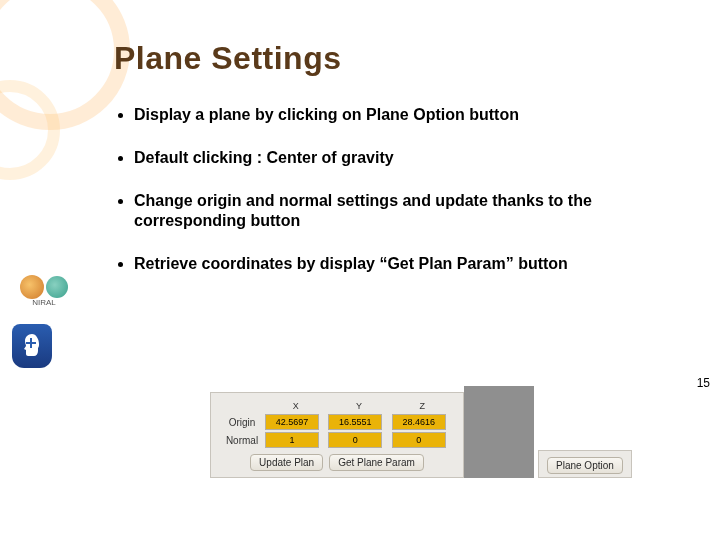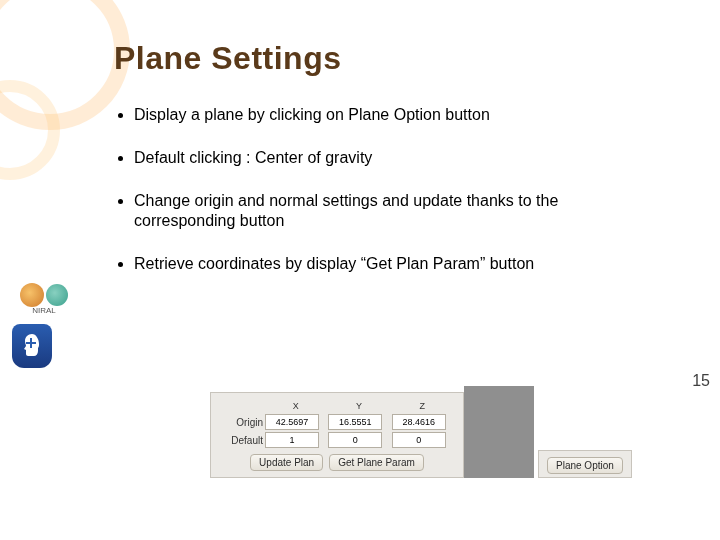--- a/index.html
+++ b/index.html
@@ -7,45 +7,45 @@
 
   
   .deco { position: absolute; top: -40px; left: -40px; width: 220px; height: 220px; pointer-events: none; }
   .deco .c1 { position: absolute; width: 160px; height: 160px; border: 16px solid rgba(255,180,90,0.25); border-radius: 50%; top: 10px; left: 10px; }
   .deco .c2 { position: absolute; width: 100px; height: 100px; border: 12px solid rgba(255,200,120,0.25); border-radius: 50%; top: 120px; left: 0px; }
 
   .slide { position: relative; width: 720px; height: 396px; padding: 40px 60px 20px 110px; }
 
   .title { font-size: 32px; color: #5a3a1a; letter-spacing: 0.5px; margin-bottom: 28px; margin-left: 4px; }
 
-  ul.bullets { list-style: disc; padding-left: 24px; color: #000; font-size: 16px; line-height: 1.3; }
+  ul.bullets { list-style: disc; padding-left: 24px; color: #000; font-size: 16px; line-height: 1.3; font-weight: bold; }
   ul.bullets li { margin-bottom: 22px; max-width: 530px; }
 
   
-  .logos { position: absolute; left: 12px; bottom: 28px; display: flex; flex-direction: column; gap: 8px; }
+  .logos { position: absolute; left: 12px; bottom: 28px; display: flex; flex-direction: column; gap: 16px; }
   .logo-brain { width: 64px; height: 42px; display:flex; align-items:center; justify-content:center; gap:2px; }
   .logo-brain .blob1 { width:24px; height:24px; background: radial-gradient(circle at 40% 40%, #f7c26a, #cf7a2a); border-radius:50%; }
   .logo-brain .blob2 { width:22px; height:22px; background: radial-gradient(circle at 40% 40%, #88d0c0, #3aa08c); border-radius:50%; }
   .logo-brain .txt { font-size:8px; color:#555; position:absolute; margin-top:30px; }
   .logo-head { width: 40px; height: 44px; background: linear-gradient(#2a5db0,#1a3a80); border-radius: 8px 8px 12px 12px; position: relative; display:flex; align-items:center; justify-content:center; }
   .logo-head svg { width: 24px; height: 28px; }
 
   
   .panel-wrap { position: absolute; left: 210px; top: 386px; display:flex; align-items:flex-end; gap:0; }
   .panel { background: #eceae6; border: 1px solid #c8c4bc; padding: 6px 8px 6px 8px; width: 254px; font-size: 10px; color:#333; }
   .panel table { border-collapse: separate; border-spacing: 2px 2px; width: 100%; }
   .panel th { font-weight: normal; text-align: center; font-size: 9px; padding-bottom:1px; }
-  .panel td.lbl { font-size: 10px; text-align: right; width: 42px; }
-  .panel input.num { width: 54px; height: 16px; font-size: 9px; text-align: center; border: 1px solid #b5afa3; background: #ffffff; padding: 0 2px; }
+  .panel td.lbl { font-size: 10px; text-align: center; width: 42px; }
+  .panel input.num { width: 54px; height: 16px; font-size: 9px; text-align: center; border: 1px solid #b5afa3; background: #eab308; padding: 0 2px; }
   .panel .btnrow { display:flex; gap:6px; margin-top:4px; justify-content:center; }
   .btn { font-size:10px; background: linear-gradient(#f8f6f1,#e6e2d9); border:1px solid #b9b3a6; border-radius:4px; padding:2px 8px; cursor:pointer; color:#2a2a2a; }
   .gray-gap { width: 70px; height: 92px; background:#8f8f8f; }
   .side { background:#eceae6; border:1px solid #c8c4bc; display:flex; align-items:flex-start; justify-content:center; padding:6px 8px; height:28px; align-self:flex-end; margin-left:4px; }
 
-  .pagenum { position:absolute; right:10px; bottom:6px; font-size:16px; color:#404040; }
+  .pagenum { position:absolute; right:10px; bottom:6px; font-size:12px; color:#000000; }
 </style>
 </head>
 <body>
 
 <div class="deco">
   <div class="c1"></div>
   <div class="c2"></div>
 </div>
 
 <div class="slide">
@@ -69,21 +69,21 @@
           <th>Y</th>
           <th>Z</th>
         </tr>
         <tr>
           <td class="lbl">Origin</td>
           <td><input class="num" value="42.5697" style=""></td>
           <td><input class="num" value="16.5551" style=""></td>
           <td><input class="num" value="28.4616" style=""></td>
         </tr>
         <tr>
-          <td class="lbl">Default</td>
+          <td class="lbl">Normal</td>
           <td><input class="num" value="1" style=""></td>
           <td><input class="num" value="0" style=""></td>
           <td><input class="num" value="0" style=""></td>
         </tr>
       </tbody>
         </table>
       <div class="btnrow">
         <button class="btn">Update Plan</button>
         <button class="btn">Get Plane Param</button>
       </div>

